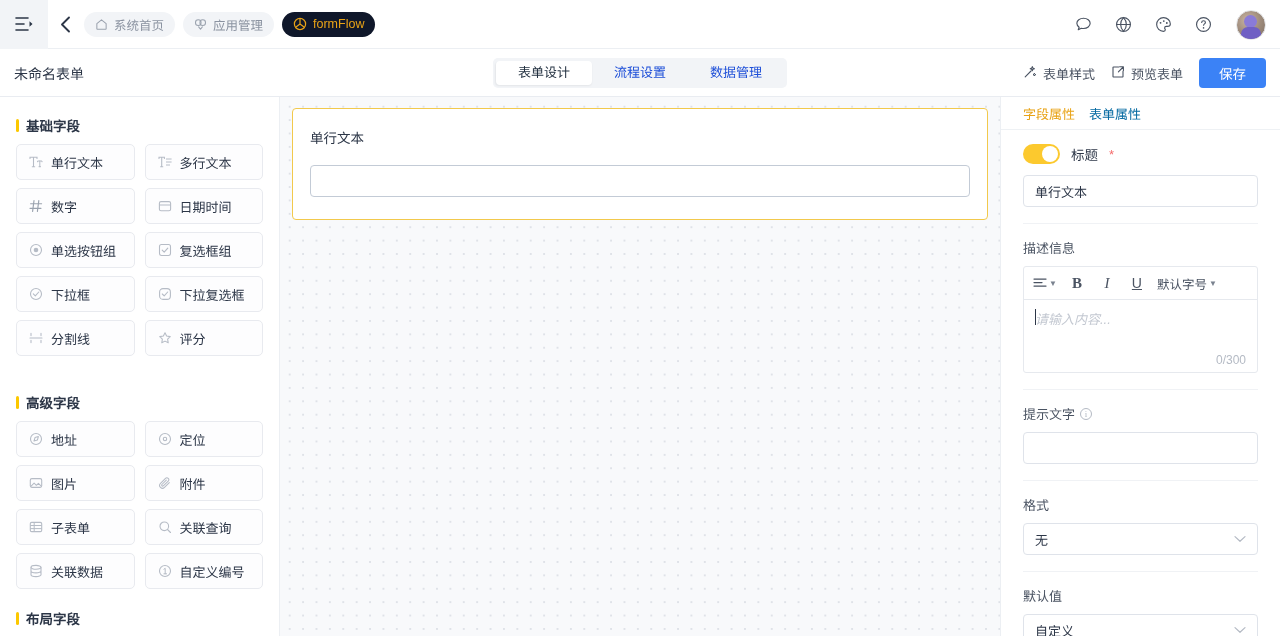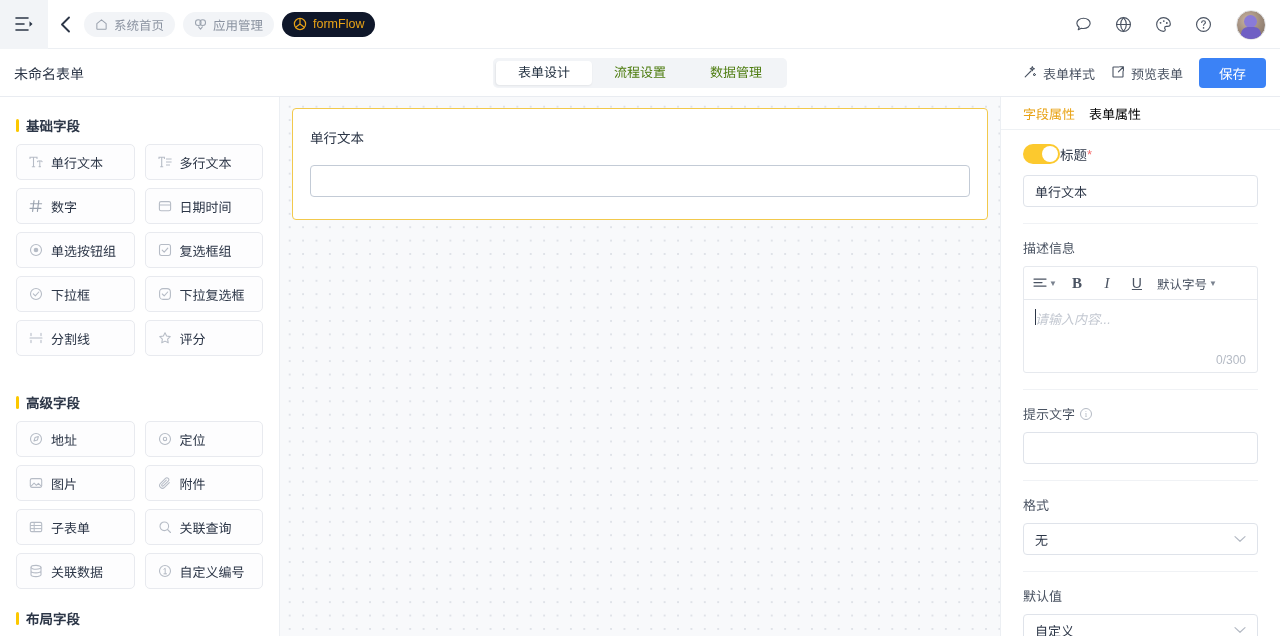--- a/index.html
+++ b/index.html
@@ -85,21 +85,21 @@
     font-size: 14px; color: #2c3647; cursor: pointer;
   }
   .seg {
     position: absolute; left: 50%; transform: translateX(-50%);
     display: flex; align-items: center;
     background: #f2f4f7; border-radius: 5px;
     padding: 3px; height: 30px;
   }
   .seg-item {
     padding: 0 22px; height: 24px; line-height: 24px;
-    font-size: 13px; color: #4d7c0f;
+    font-size: 13px; color: #1d4ed8;
     border-radius: 4px; cursor: pointer; white-space: nowrap;
   }
   .seg-item.active { background: #ffffff; color: #1f2d3d; box-shadow: 0 1px 2px rgba(0,0,0,.06); }
 
   .sub-right {
     position: absolute; right: 14px; top: 0; height: 48px;
     display: flex; align-items: center; gap: 16px;
   }
   .txt-btn {
     display: inline-flex; align-items: center; gap: 6px;
@@ -175,28 +175,28 @@
     overflow: hidden;
     display: flex; flex-direction: column;
   }
   .prop-tabs {
     height: 33px; flex: 0 0 33px;
     display: flex; align-items: center; gap: 14px;
     padding: 0 22px;
     border-bottom: 1px solid #eef1f4;
     font-size: 13px;
   }
-  .prop-tab { color: #000000; cursor: pointer; }
+  .prop-tab { color: #0369a1; cursor: pointer; }
   .prop-tab.active { color: #e8a317; }
   .prop-body { padding: 0 22px; overflow: hidden; }
 
   .prop-sec { padding: 14px 0 16px 0; border-bottom: 1px solid #f0f2f5; }
   .prop-sec.nb { border-bottom: none; }
   .prop-label { font-size: 13px; color: #4a5362; margin-bottom: 9px; display: flex; align-items: center; gap: 5px; }
-  .toggle-row { display: flex; align-items: center; margin-bottom: 11px; }
+  .toggle-row { display: flex; align-items: center; gap: 11px; margin-bottom: 11px; }
   .toggle {
     width: 37px; height: 20px; border-radius: 10px;
     background: #fcc92e; position: relative; cursor: pointer; flex: 0 0 auto;
   }
   .toggle::after {
     content: ""; position: absolute; right: 2px; top: 2px;
     width: 16px; height: 16px; border-radius: 50%; background: #fff;
   }
   .toggle-label { font-size: 13.5px; color: #2c3647; }
   .req { color: #f56c6c; font-size: 13px; }

